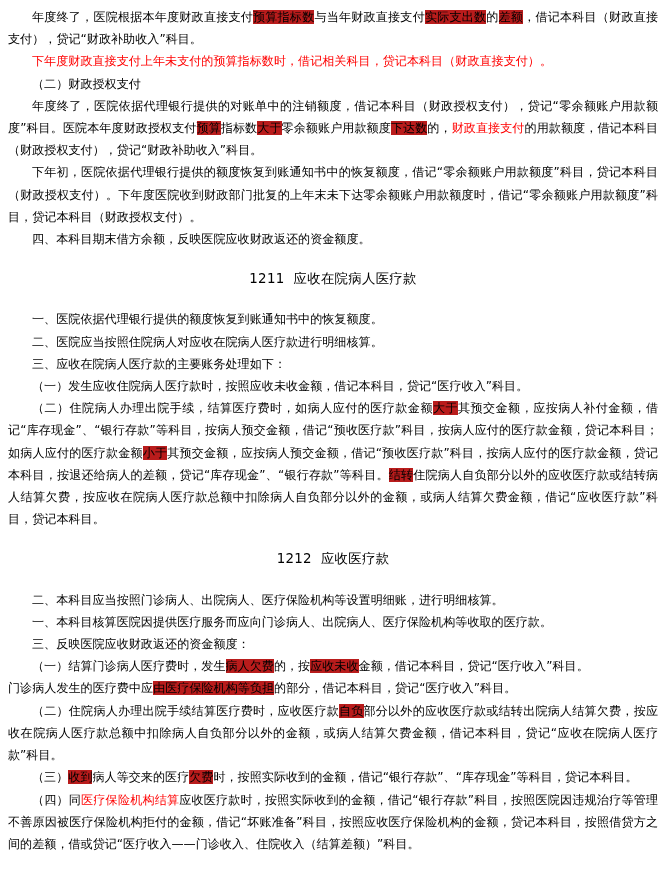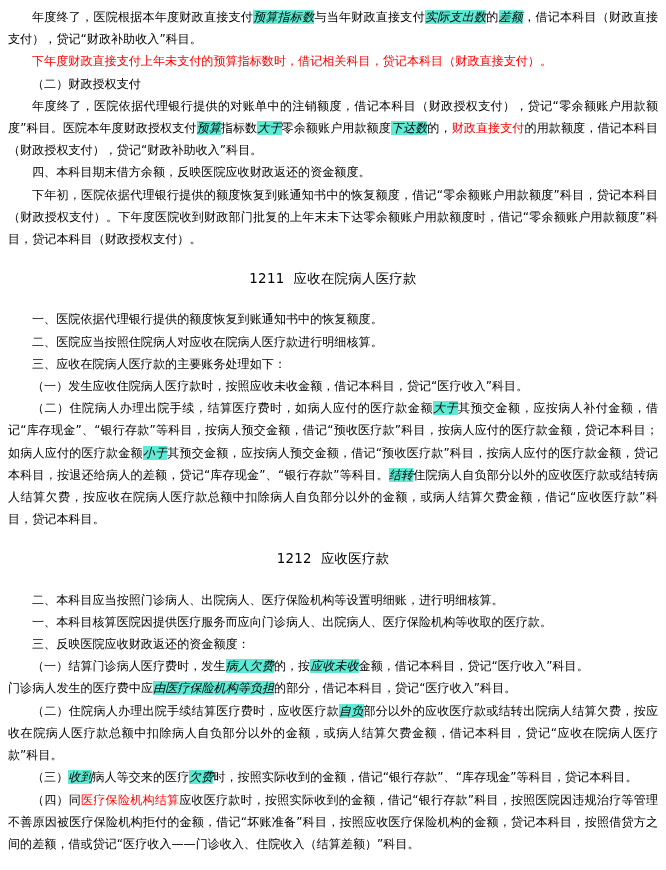--- a/index.html
+++ b/index.html
@@ -28,22 +28,21 @@
     letter-spacing: 0px;
     word-break: break-all;
   }
   p.indent {
     text-indent: 24px;
   }
   p.noindent {
     text-indent: 0;
   }
   .hl {
-    background-color: #5eead4;
-    font-style: italic;
+    background-color: #b91c1c;
   }
   .red {
     color: #ff0000;
     margin-top: 31px;
   }
   h2.heading {
     margin: 0;
     padding: 0;
     font-size: 13.4px;
     font-weight: normal;
@@ -62,22 +61,22 @@
 </style>
 </head>
 <body>
 
 <div id="page">
   <div id="content">
       <p class="para indent"><span>年度终了，医院根据本年度财政直接支付</span><span class="hl">预算指标数</span><span>与当年财政直接支付</span><span class="hl">实际支出数</span><span>的</span><span class="hl">差额</span><span>，借记本科目（财政直接支付），贷记“财政补助收入”科目。</span></p>
       <p class="para indent"><span class="red">下年度财政直接支付上年未支付的预算指标数时，借记相关科目，贷记本科目（财政直接支付）。</span></p>
       <p class="para indent"><span>（二）财政授权支付</span></p>
       <p class="para indent"><span>年度终了，医院依据代理银行提供的对账单中的注销额度，借记本科目（财政授权支付），贷记“零余额账户用款额度”科目。医院本年度财政授权支付</span><span class="hl">预算</span><span>指标数</span><span class="hl">大于</span><span>零余额账户用款额度</span><span class="hl">下达数</span><span>的，</span><span class="red">财政直接支付</span><span>的用款额度，借记本科目（财政授权支付），贷记“财政补助收入”科目。</span></p>
+      <p class="para indent"><span>下年初，医院依据代理银行提供的额度恢复到账通知书中的恢复额度，借记“零余额账户用款额度”科目，贷记本科目（财政授权支付）。下年度医院收到财政部门批复的上年末未下达零余额账户用款额度时，借记“零余额账户用款额度”科目，贷记本科目（财政授权支付）。</span></p>
       <p class="para indent"><span>四、本科目期末借方余额，反映医院应收财政返还的资金额度。</span></p>
-      <p class="para indent"><span>下年初，医院依据代理银行提供的额度恢复到账通知书中的恢复额度，借记“零余额账户用款额度”科目，贷记本科目（财政授权支付）。下年度医院收到财政部门批复的上年末未下达零余额账户用款额度时，借记“零余额账户用款额度”科目，贷记本科目（财政授权支付）。</span></p>
       <div class="heading-block">
         <h2 class="heading"><span class="heading-num">1211</span><span>应收在院病人医疗款</span></h2>
       </div>
       <p class="para indent"><span>一、医院依据代理银行提供的额度恢复到账通知书中的恢复额度。</span></p>
       <p class="para indent"><span>二、医院应当按照住院病人对应收在院病人医疗款进行明细核算。</span></p>
       <p class="para indent"><span>三、应收在院病人医疗款的主要账务处理如下：</span></p>
       <p class="para indent"><span>（一）发生应收住院病人医疗款时，按照应收未收金额，借记本科目，贷记“医疗收入”科目。</span></p>
       <p class="para indent"><span>（二）住院病人办理出院手续，结算医疗费时，如病人应付的医疗款金额</span><span class="hl">大于</span><span>其预交金额，应按病人补付金额，借记“库存现金”、“银行存款”等科目，按病人预交金额，借记“预收医疗款”科目，按病人应付的医疗款金额，贷记本科目；如病人应付的医疗款金额</span><span class="hl">小于</span><span>其预交金额，应按病人预交金额，借记“预收医疗款”科目，按病人应付的医疗款金额，贷记本科目，按退还给病人的差额，贷记“库存现金”、“银行存款”等科目。</span><span class="hl">结转</span><span>住院病人自负部分以外的应收医疗款或结转病人结算欠费，按应收在院病人医疗款总额中扣除病人自负部分以外的金额，或病人结算欠费金额，借记“应收医疗款”科目，贷记本科目。</span></p>
       <div class="heading-block">
         <h2 class="heading"><span class="heading-num">1212</span><span>应收医疗款</span></h2>

